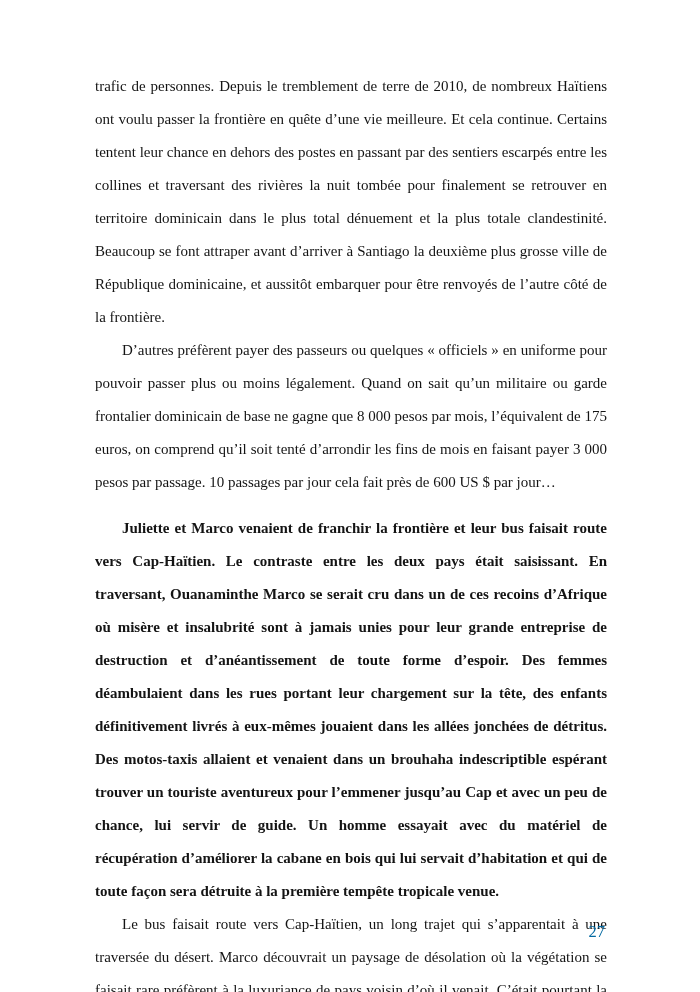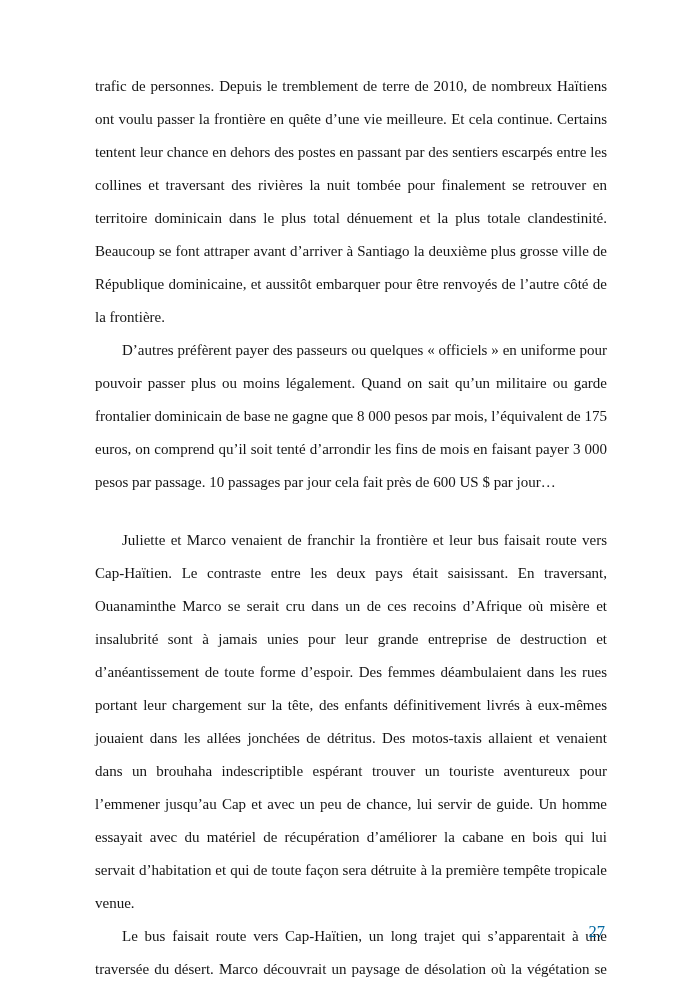--- a/index.html
+++ b/index.html
@@ -26,21 +26,22 @@
     text-align: justify;
   }
   .para {
     margin: 0;
     padding: 0;
   }
   .para.indent {
     text-indent: 27px;
   }
   .para.section-break {
-    margin-top: 25px;
+    margin-top: 13px;
+    font-weight: bold;
   }
   .page-number {
     position: absolute;
     right: 95px;
     bottom: 50px;
     font-size: 16.5px;
     line-height: 20px;
     color: #0369a1;
   }
 </style>

